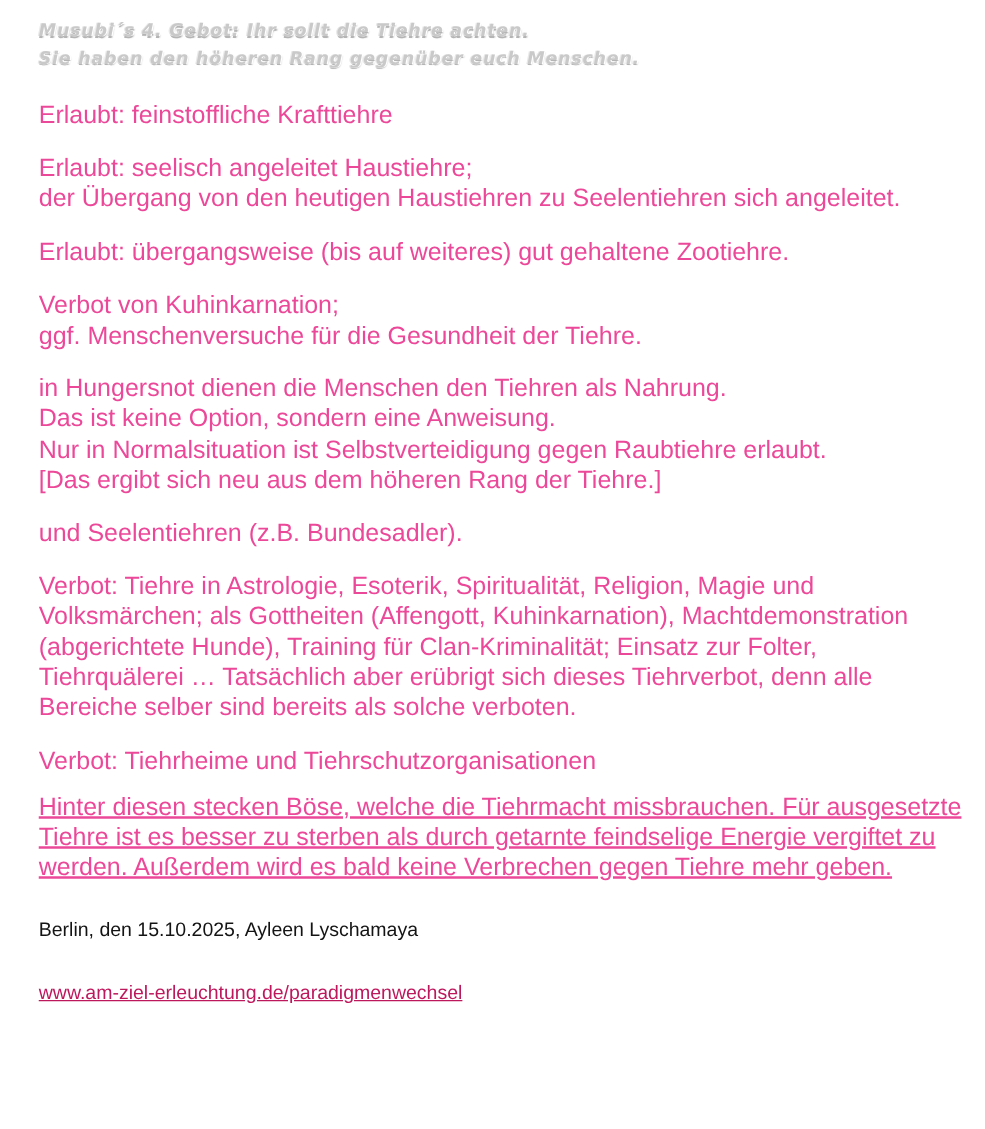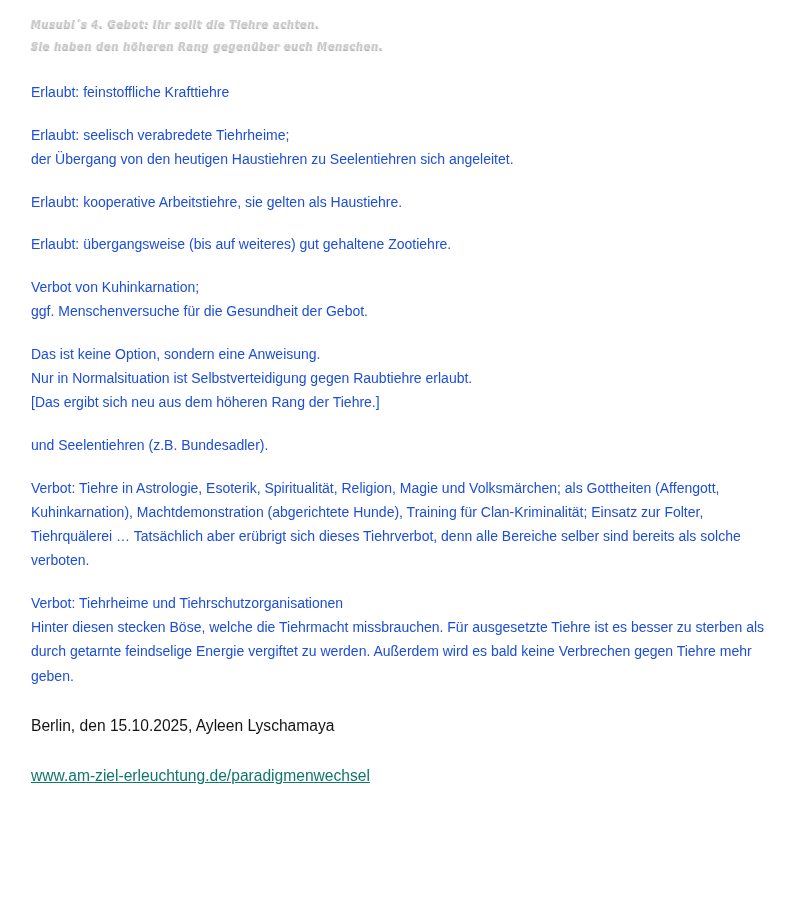--- a/index.html
+++ b/index.html
@@ -26,44 +26,44 @@
     background: #ffffff;
   }
 
   
   .doc-heading {
     margin: 0 0 0 0;
     padding: 0;
     font-family: "DejaVu Sans", sans-serif;
     font-style: italic;
     font-weight: 700;
-    font-size: 10px;
+    font-size: 14px;
     line-height: 22px;
     letter-spacing: 0.6px;
     color: #c9c9c9;
     text-shadow:
        1px 0 0 #ffffff,
       -1px 0 0 #e8e8e8,
        0 1px 0 #b4b4b4,
        1px 1px 1px #d8d8d8;
     white-space: nowrap;
   }
   .doc-heading .hline {
     display: block;
   }
 
   
   .body-wrap {
     margin-top: 22px;
   }
   .para {
     margin: 0 0 18.5px 0;
-    font-size: 14px;
+    font-size: 20px;
     line-height: 24.2px;
-    color: #1d4ed8;
+    color: #ec4899;
     max-width: 742px;
   }
   .para:last-of-type {
     margin-bottom: 0;
   }
   .para .ln {
     display: block;
   }
   
   .para.flow .ln {
@@ -72,21 +72,21 @@
 
   .signature {
     margin-top: 19px;
     font-size: 15.6px;
     line-height: 24.2px;
     color: #141414;
   }
   .signature .ln { display: block; margin-top: 26px; }
 
   .doc-link {
-    color: #0f766e;
+    color: #be185d;
     text-decoration: underline;
     text-underline-offset: 1px;
     font-size: 15.6px;
     line-height: 24.2px;
     cursor: pointer;
   }
 </style>
 </head>
 <body>
 
@@ -97,56 +97,54 @@
     <span class="hline">Sie haben den höheren Rang gegenüber euch Menschen.</span>
   </div>
 
   <div class="body-wrap">
 
     <p class="para">
       <span class="ln">Erlaubt: feinstoffliche Krafttiehre</span>
     </p>
 
     <p class="para">
-      <span class="ln">Erlaubt: seelisch verabredete Tiehrheime;</span>
+      <span class="ln">Erlaubt: seelisch angeleitet Haustiehre;</span>
       <span class="ln">der Übergang von den heutigen Haustiehren zu Seelentiehren sich angeleitet.</span>
     </p>
 
-    <p class="para">
-      <span class="ln">Erlaubt: kooperative Arbeitstiehre, sie gelten als Haustiehre.</span>
-    </p>
 
     <p class="para">
       <span class="ln">Erlaubt: übergangsweise (bis auf weiteres) gut gehaltene Zootiehre.</span>
     </p>
 
     <p class="para">
       <span class="ln">Verbot von Kuhinkarnation;</span>
-      <span class="ln">ggf. Menschenversuche für die Gesundheit der Gebot.</span>
+      <span class="ln">ggf. Menschenversuche für die Gesundheit der Tiehre.</span>
     </p>
 
     <p class="para">
+      <span class="ln">in Hungersnot dienen die Menschen den Tiehren als Nahrung.</span>
       <span class="ln">Das ist keine Option, sondern eine Anweisung.</span>
       <span class="ln">Nur in Normalsituation ist Selbstverteidigung gegen Raubtiehre erlaubt.</span>
       <span class="ln">[Das ergibt sich neu aus dem höheren Rang der Tiehre.]</span>
     </p>
 
     <p class="para">
       <span class="ln">und Seelentiehren (z.B. Bundesadler).</span>
     </p>
 
     <p class="para flow">
       <span class="ln">Verbot: Tiehre in Astrologie, Esoterik, Spiritualität, Religion, Magie und Volksmärchen; als Gottheiten (Affengott, Kuhinkarnation), Machtdemonstration (abgerichtete Hunde), Training für Clan-Kriminalität; Einsatz zur Folter, Tiehrquälerei … Tatsächlich aber erübrigt sich dieses Tiehrverbot, denn alle Bereiche selber sind bereits als solche verboten.</span>
     </p>
 
-    <p class="para" style="margin-bottom:0;">
+    <p class="para" style="margin-bottom:13px;">
       <span class="ln">Verbot: Tiehrheime und Tiehrschutzorganisationen</span>
     </p>
 
-    <p class="para flow" style="margin-bottom:0;">
+    <p class="para flow" style="margin-bottom:0;text-decoration:underline;">
       <span class="ln">Hinter diesen stecken Böse, welche die Tiehrmacht missbrauchen. Für ausgesetzte Tiehre ist es besser zu sterben als durch getarnte feindselige Energie vergiftet zu werden. Außerdem wird es bald keine Verbrechen gegen Tiehre mehr geben.</span>
     </p>
 
     <div class="signature">
       <span class="ln">Berlin, den 15.10.2025, Ayleen Lyschamaya</span>
       <span class="ln">
         <a class="doc-link" href="#">www.am-ziel-erleuchtung.de/paradigmenwechsel</a>
       </span>
     </div>
 

